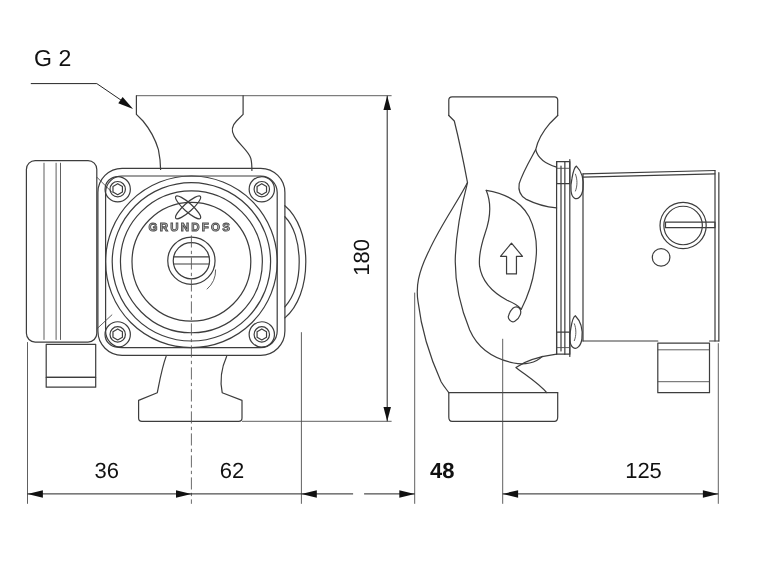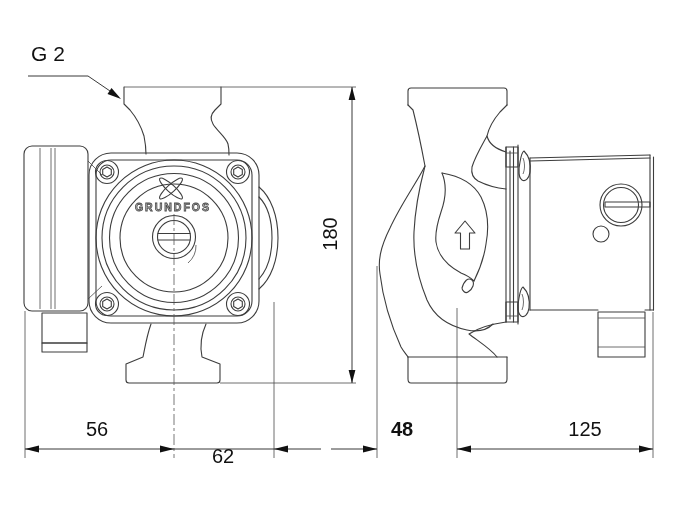--- a/index.html
+++ b/index.html
@@ -196,22 +196,22 @@
         <path class="dimline" d="M28,76 H88 L110,91"></path>
         <polygon class="arrowhead" points="121,99 107.5,93.9 111.5,88.1"></polygon>
       </g>
     </g>
   </svg>
 
   <div class="callout-label" style="left:31px;top:42px;">G 2</div>
 
   <div class="dim-label vertical" style="left:330px;top:234px;">180</div>
 
-  <div class="dim-label" style="left:97px;top:429px;">56</div>
-
-  <div class="dim-label" style="left:223px;top:429px;margin-top:27px;">62</div>
+  <div class="dim-label" style="left:97px;top:429px;">36</div>
+
+  <div class="dim-label" style="left:211px;top:429px;">62</div>
 
   <div class="dim-label" style="left:402px;top:429px;font-weight:bold;">48</div>
 
   <div class="dim-label" style="left:557px;top:429px;margin-left:28px;">125</div>
 
   <div class="brand-label" style="left:173px;top:207px;">GRUNDFOS</div>
 </div>
 
 </body></html>

